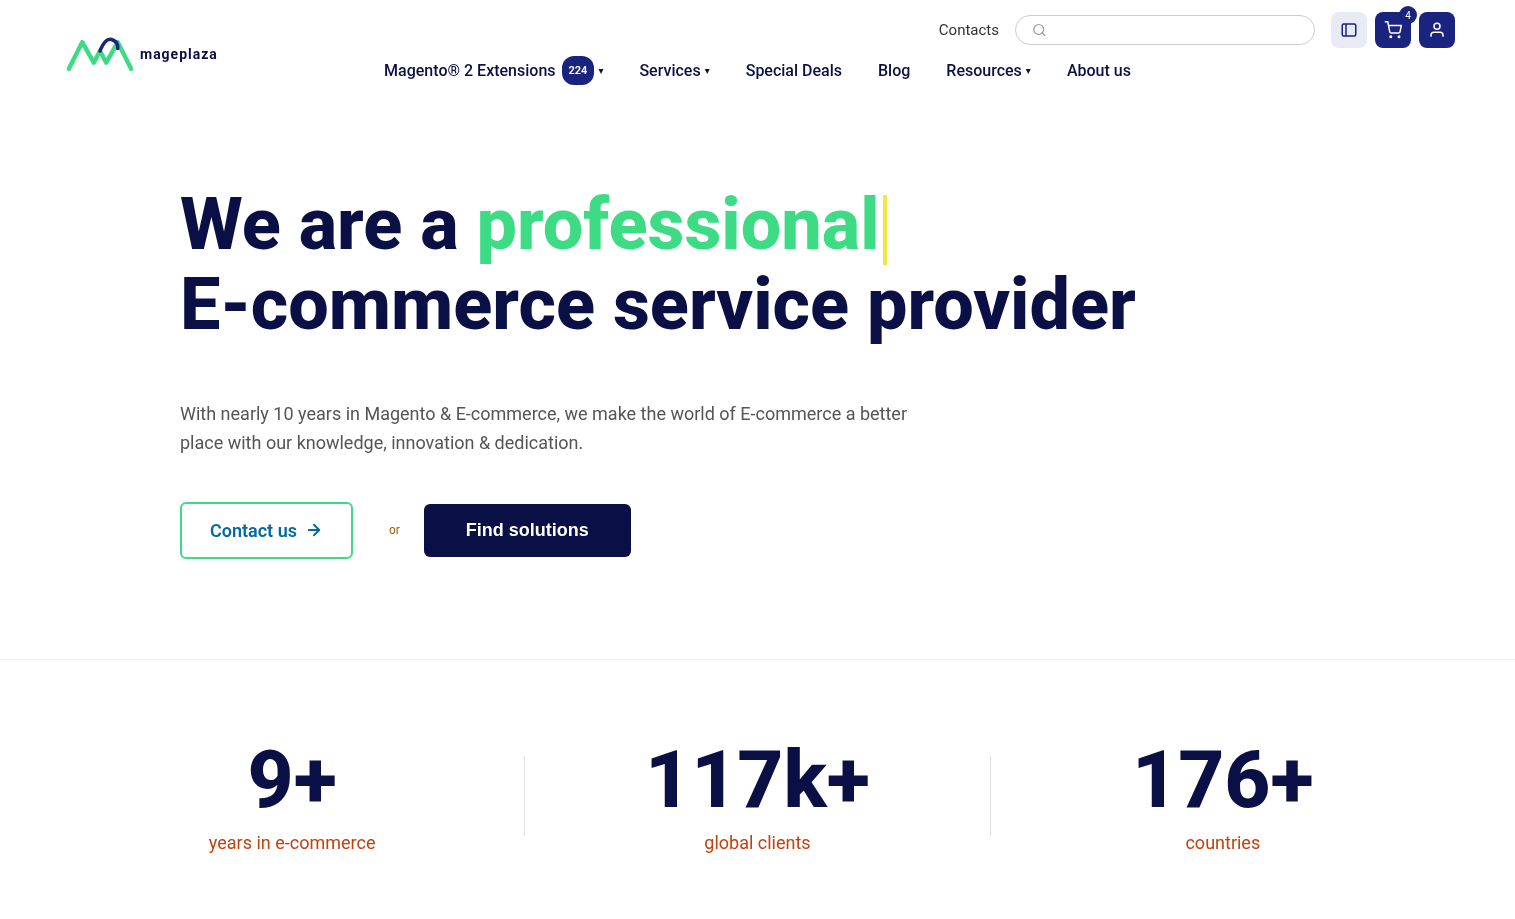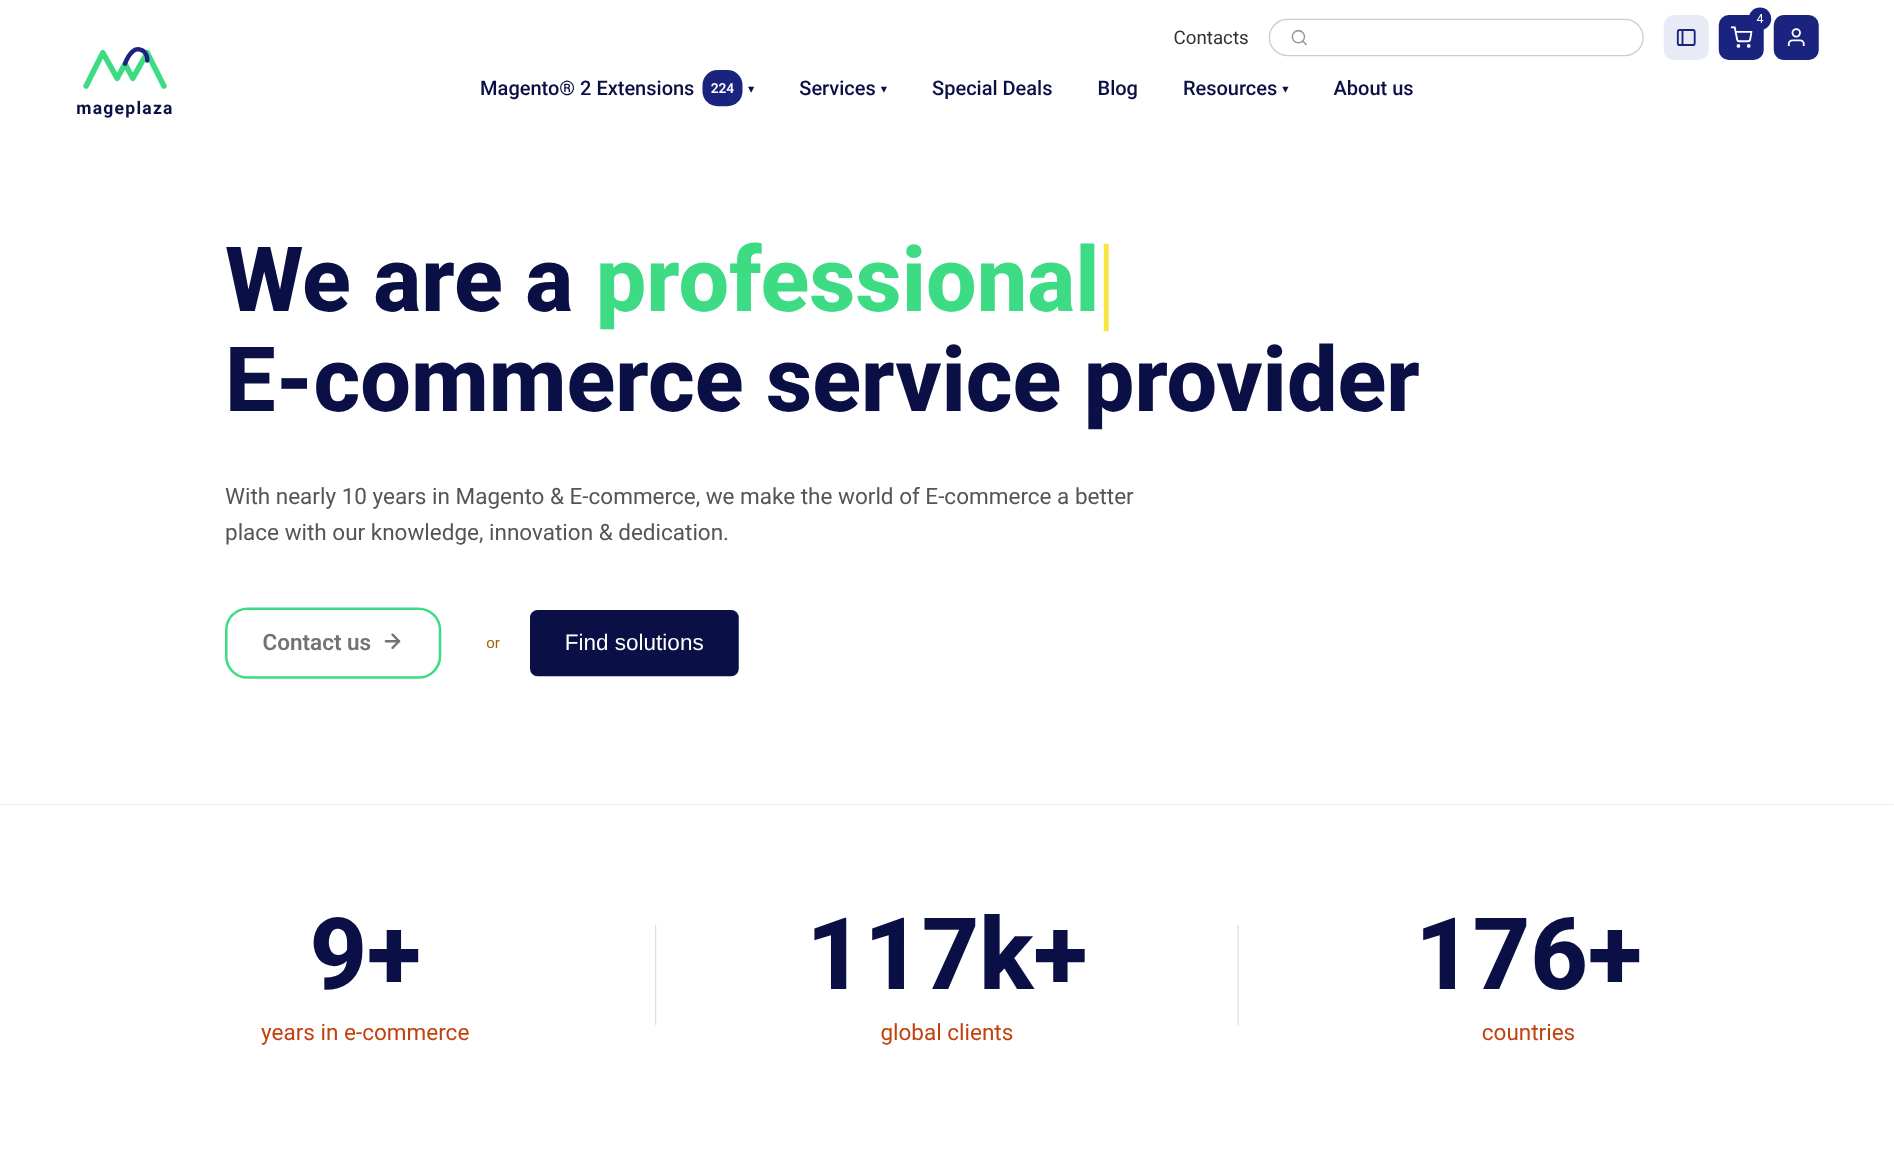--- a/index.html
+++ b/index.html
@@ -1,17 +1,17 @@
 <!DOCTYPE html>
 <html><head>
   <meta charset="utf-8">
   <style>
     * { margin: 0; padding: 0; box-sizing: border-box; }
     body { font-family: -apple-system, BlinkMacSystemFont, 'Segoe UI', Roboto, sans-serif; background: #fff; color: #0a1045; }
-    .logo-container { display: flex; flex-direction: column; align-items: center; cursor: pointer; }
+    .logo-container { display: flex; flex-direction: row; align-items: center; cursor: pointer; }
     .logo-svg { width: 80px; height: 55px; }
     .logo-text { font-size: 14px; font-weight: 700; color: #0a1045; letter-spacing: 1px; margin-top: -4px; }
 
     .contacts-link {
       font-size: 15px;
       color: #333;
       text-decoration: none;
       cursor: pointer;
     }
 
@@ -104,21 +104,21 @@
     .hero {
       padding: 80px 60px 60px 180px;
       max-width: 1515px;
     }
 
     .hero-title {
       font-size: 72px;
       font-weight: 800;
       color: #0a1045;
       line-height: 1.1;
-      margin-bottom: 40px;
+      margin-bottom: 56px;
     }
 
     .hero-title .highlight {
       color: #3ddc84;
     }
 
     .hero-title .cursor {
       display: inline-block;
       width: 4px;
       height: 70px;
@@ -142,48 +142,48 @@
     }
 
     .hero-actions {
       display: flex;
       align-items: center;
       gap: 24px;
     }
 
     .btn-contact {
       display: flex;
-      align-items: flex-start;
+      align-items: center;
       gap: 8px;
       padding: 16px 28px;
       border: 2px solid #3ddc84;
-      border-radius: 18px;
+      border-radius: 6px;
       background: transparent;
-      color: #737373;
+      color: #0369a1;
       font-size: 18px;
       font-weight: 600;
       cursor: pointer;
       text-decoration: none;
       transition: background 0.2s;
     }
 
     .or-text {
       font-size: 12px;
       color: #a16207;
       margin-left: 12px;
     }
 
     .btn-find {
-      padding: 16px 28px;
+      padding: 16px 42px;
       background: #0a1045;
       color: #fff;
       border: none;
       border-radius: 6px;
       font-size: 18px;
-      font-weight: 400;
+      font-weight: 700;
       cursor: pointer;
       transition: background 0.2s;
     }
 
     
     .stats {
       display: flex;
       align-items: flex-start;
       justify-content: center;
       gap: 0;

